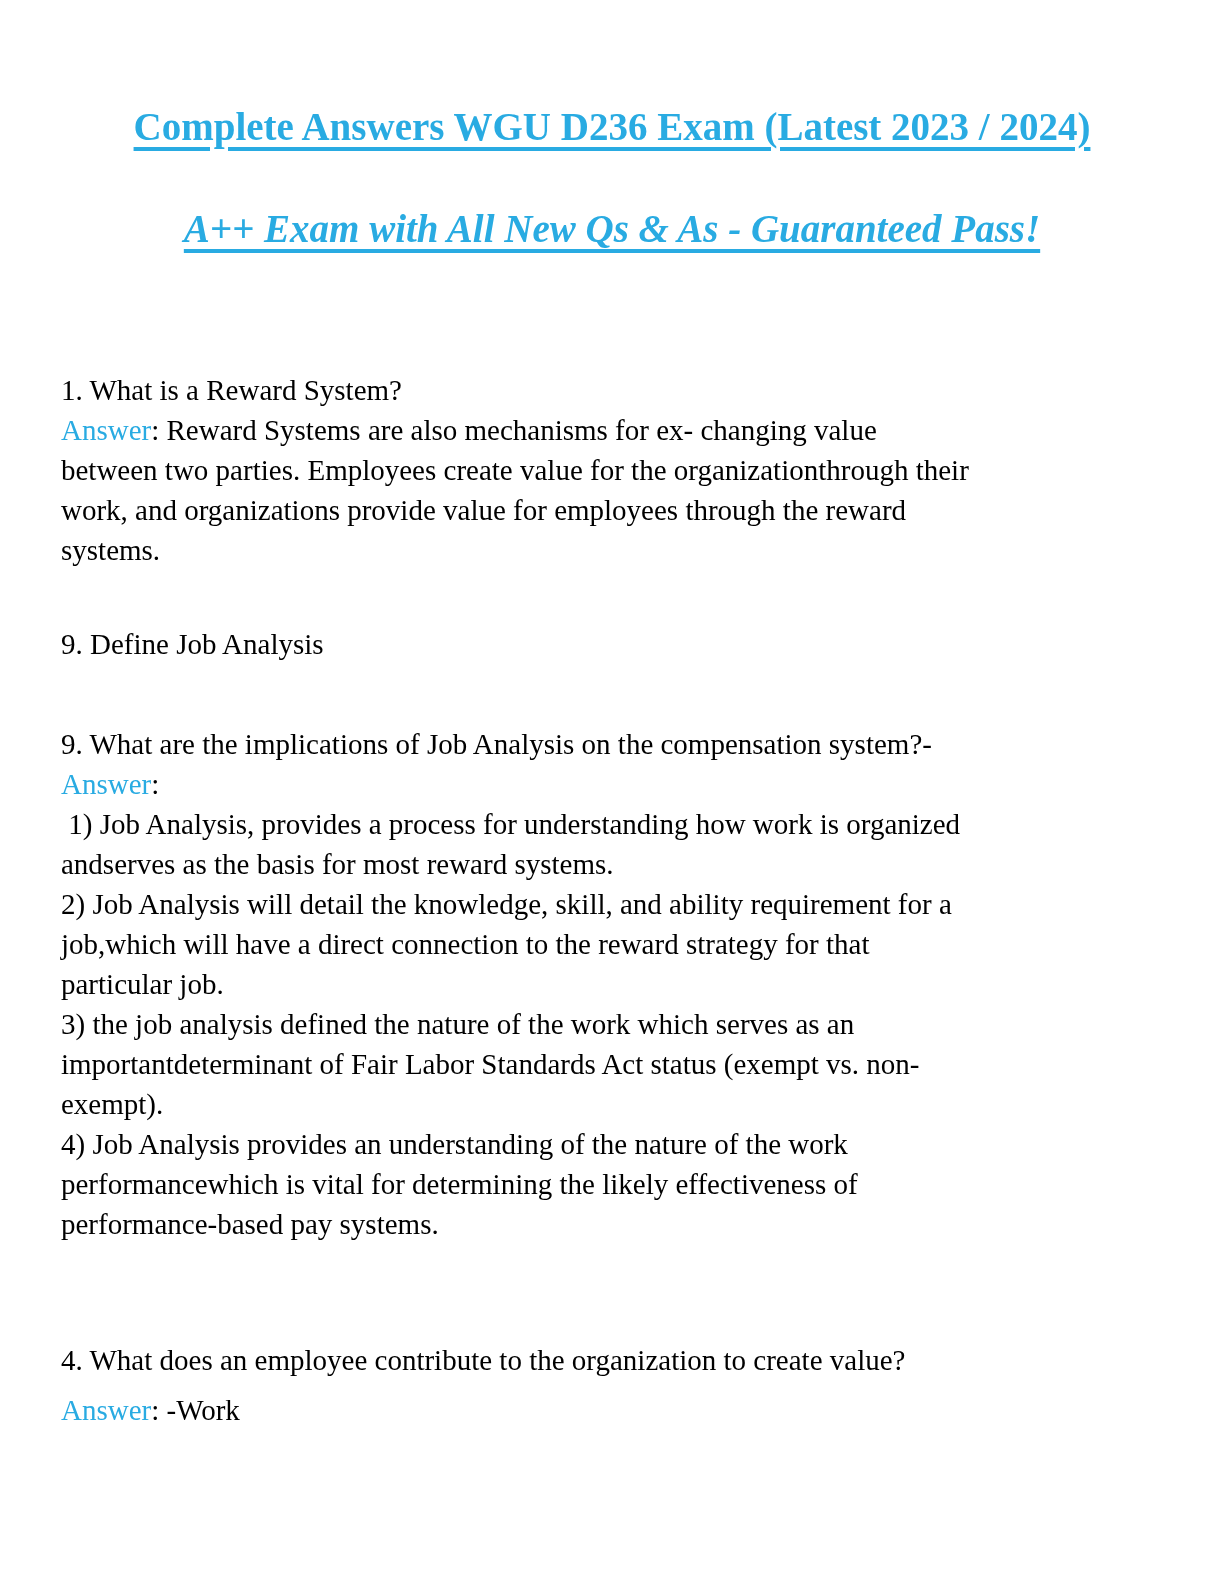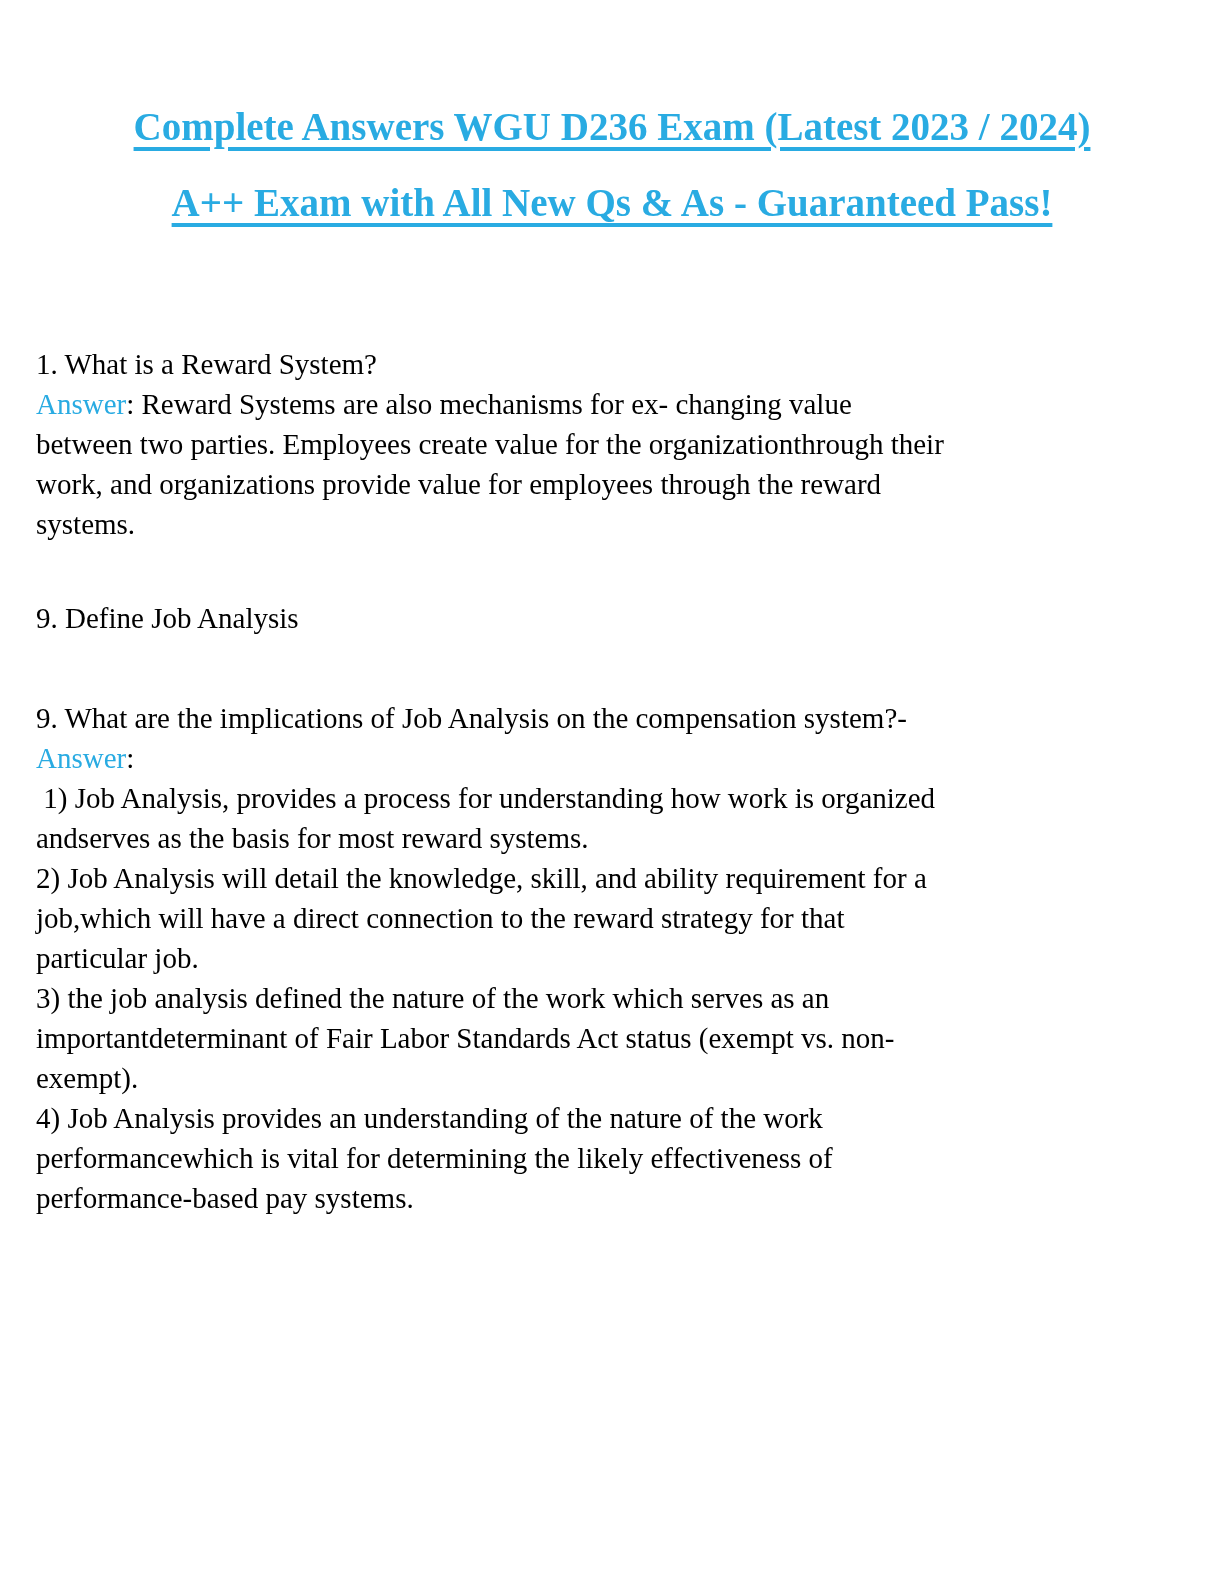--- a/index.html
+++ b/index.html
@@ -6,40 +6,40 @@
     margin: 0;
     padding: 0;
     background: #ffffff;
   }
   .page {
     position: relative;
     width: 1224px;
     height: 1584px;
     background: #ffffff;
     box-sizing: border-box;
-    padding: 0 36px;
+    padding: 0 49px;
     overflow: hidden;
     font-family: "Liberation Serif", "DejaVu Serif", serif;
     color: #000000;
   }
   .title {
     margin: 0;
     text-align: center;
     color: #29ABE2;
     font-weight: bold;
     font-size: 39px;
     line-height: 1.18;
     text-decoration: underline;
     text-decoration-thickness: 4px;
     text-underline-offset: 7px;
   }
   .title-1 { margin-top: 104px; }
-  .title-2 { margin-top: 30px; }
+  .title-2 { margin-top: 56px; font-style: italic; }
 
-  .qa { margin: 0; }
+  .qa { margin: 12px; }
   .qa p {
     margin: 0;
     font-size: 29px;
     line-height: 40px;
     white-space: pre-wrap;
   }
   .qa-1 { margin-top: 118px; }
   .qa-2 { margin-top: 54px; }
   .qa-2 .answer { margin-top: 14px; }
   .qa-3 { margin-top: 60px; }
@@ -81,14 +81,18 @@
 job,which will have a direct connection to the reward strategy for that
 particular job.
 3) the job analysis defined the nature of the work which serves as an
 importantdeterminant of Fair Labor Standards Act status (exempt vs. non-
 exempt).
 4) Job Analysis provides an understanding of the nature of the work
 performancewhich is vital for determining the likely effectiveness of
 performance-based pay systems.</span></p>
   </section>
 
+  <section class="qa qa-4">
+    <p class="question">4. What does an employee contribute to the organization to create value?</p>
+    <p class="answer"><span class="ans-label">Answer</span><span class="ans-text">: -Work</span></p>
+  </section>
 
 </div>
 
 </body></html>

